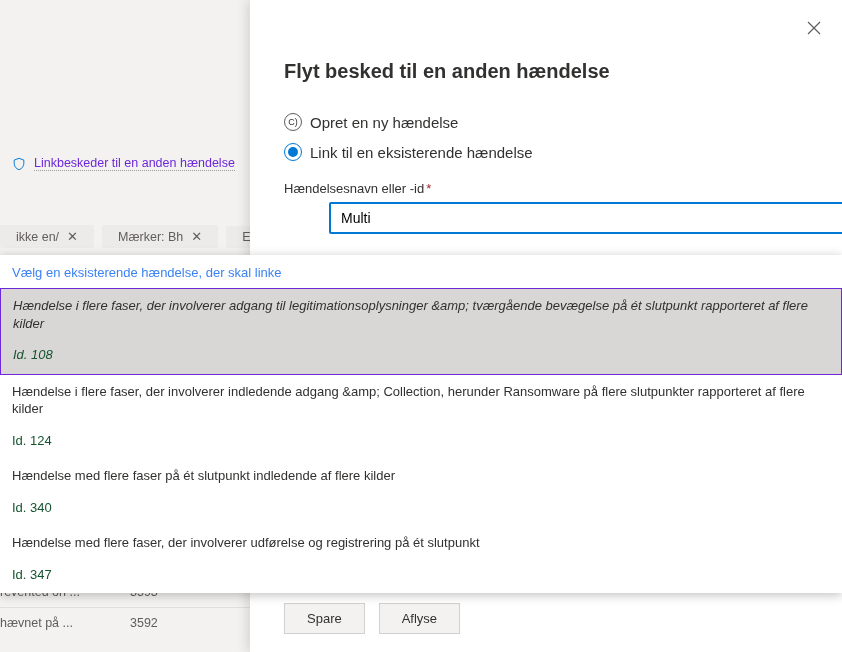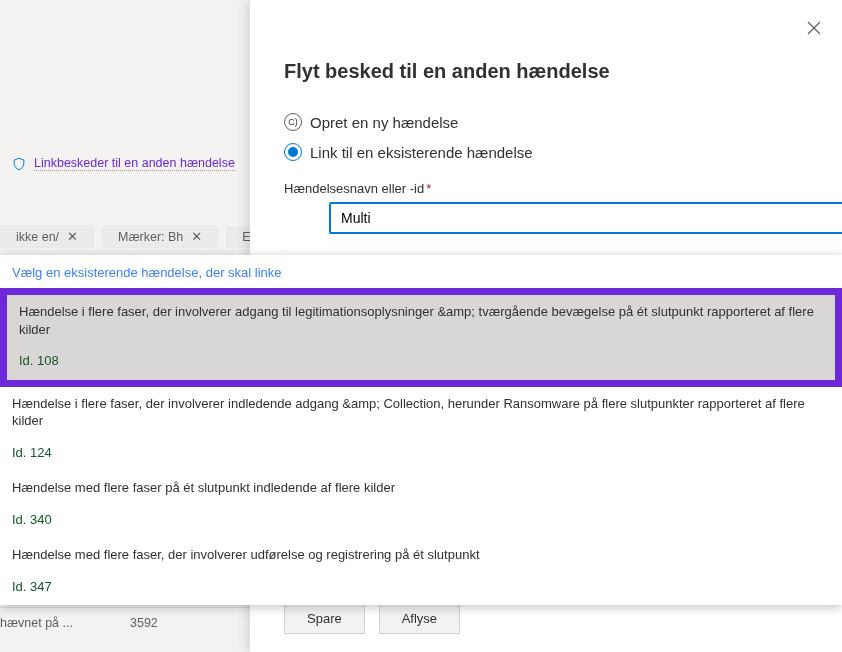--- a/index.html
+++ b/index.html
@@ -185,21 +185,22 @@
       padding: 10px 12px 8px 12px;
     }
     .suggestion-item {
       padding: 8px 12px 10px 12px;
       cursor: pointer;
       font-size: 13px;
       line-height: 1.35;
     }
     .suggestion-item.highlight {
       background: #d9d7d5;
-      border: 7px solid #6d28d9;
+      border: 1px solid #6d28d9;
+      font-style: italic;
     }
     .suggestion-item .name {
       color: #323130;
     }
     .suggestion-item .id {
       color: #14532d;
       margin-top: 14px;
     }
 
     

